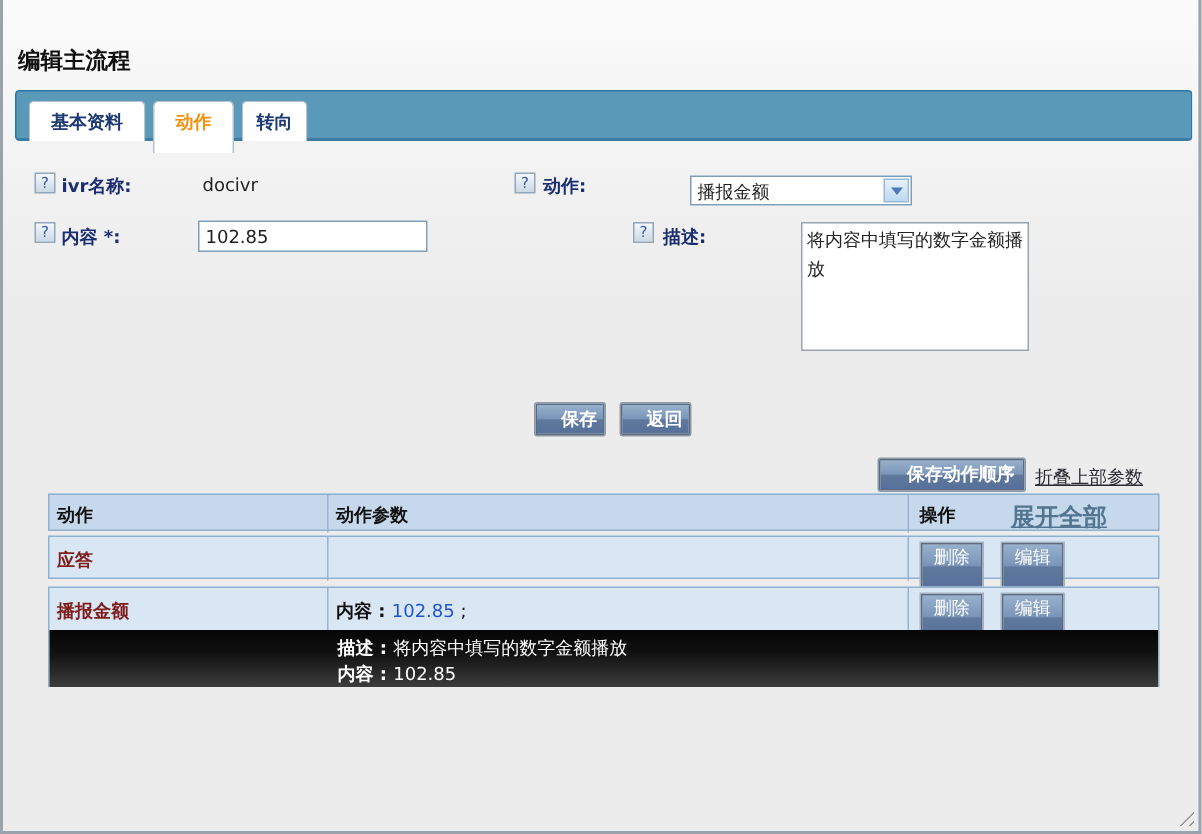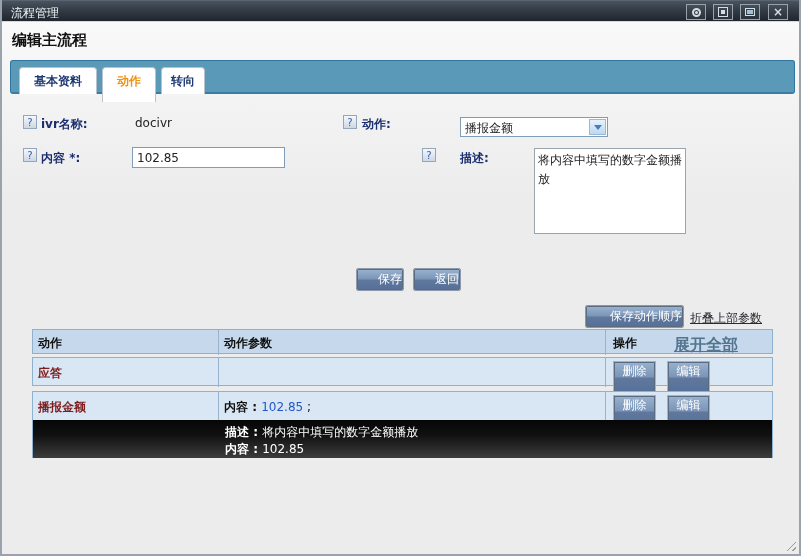--- a/index.html
+++ b/index.html
@@ -74,21 +74,21 @@
   }
   .sel-arrow { width:0; height:0; border-left:4px solid transparent; border-right:4px solid transparent; border-top:5px solid #4a7ab8; }
   .desc-area {
     position:absolute; left:532px; top:148px; width:152px; height:86px;
     border:1px solid #9aa4ad; background:#fff; font-size:12px; color:#222; padding:2px 3px;
     resize:none; overflow:hidden; font-family:"DejaVu Sans","Liberation Sans",sans-serif; line-height:1.55;
   }
 
   
   .steel-btn {
-    position:absolute; height:21px; color:#fff; font-size:12px; font-weight:normal; text-align:right;
+    position:absolute; height:21px; color:#fff; font-size:12px; font-weight:bold; text-align:center;
     background:linear-gradient(#97b0cd 0%, #7a95b8 48%, #60789c 52%, #56709a 100%);
     border:1px solid #5b6b80; outline:1px solid #8d99a6; border-radius:1px; cursor:pointer; line-height:19px;padding-left:12px;
   }
   .btn-save { left:355px; top:269px; width:46px; }
   .btn-back { left:412px; top:269px; width:46px; }
   .btn-save-order { left:584px; top:306px; width:97px; }
   .link-collapse { position:absolute; left:688px; top:310px; font-size:12px; color:#2b2b33; text-decoration:underline; cursor:pointer; }
 
   
   .tbl-box { position:absolute; left:30px; width:741px; border:1px solid #8fb1cf; }
@@ -125,35 +125,20 @@
     position:absolute; right:3px; bottom:3px; width:12px; height:12px; cursor:nwse-resize;
     background:repeating-linear-gradient(135deg, transparent 0 2px, #9a9a9a 2px 3px, transparent 3px 4px);
     clip-path:polygon(100% 0, 100% 100%, 0 100%);
   }
 </style>
 </head>
 <body>
 
 <div class="window">
 
-  <div class="titlebar">
-    <span class="titlebar-text">流程管理</span>
-    <span class="win-btn wb1">
-        <span class="ic-ring"></span>
-      </span>
-    <span class="win-btn wb2">
-        <span class="ic-corners"></span>
-      </span>
-    <span class="win-btn wb3">
-        <span class="ic-sq"></span>
-      </span>
-    <span class="win-btn wb4">
-        <span class="ic-x">×</span>
-      </span>
-  </div>
 
   <div class="page-heading">编辑主流程</div>
 
   <div class="tabbar">
     <div class="tab tab-1">基本资料</div>
     <div class="tab tab-2 active">动作</div>
     <div class="tab tab-3">转向</div>
   </div>
 
   <span class="help-icon" style="left:21px; top:115px;">?</span>
@@ -167,21 +152,21 @@
     <span class="sel-arrow-btn">
         <span class="sel-arrow"></span>
       </span>
   </div>
 
   <span class="help-icon" style="left:21px; top:148px;">?</span>
   <span class="fld-label" style="left:39px; top:150px;">内容 *:</span>
   <input class="text-input" style="left: 130px; top: 147px; width: 153px; height: 21px;" value="102.85">
 
   <span class="help-icon" style="left:420px; top:148px;">?</span>
-  <span class="fld-label" style="left:458px; top:150px;">描述:</span>
+  <span class="fld-label" style="left:440px; top:150px;">描述:</span>
   <textarea class="desc-area" style="">将内容中填写的数字金额播放</textarea>
 
   <div class="steel-btn btn-save">保存</div>
   <div class="steel-btn btn-back">返回</div>
 
   <div class="steel-btn btn-save-order">保存动作顺序</div>
   <span class="link-collapse">折叠上部参数</span>
 
   <div class="tbl-box tbl-header">
     <span class="th-text" style="left:5px;">动作</span>

